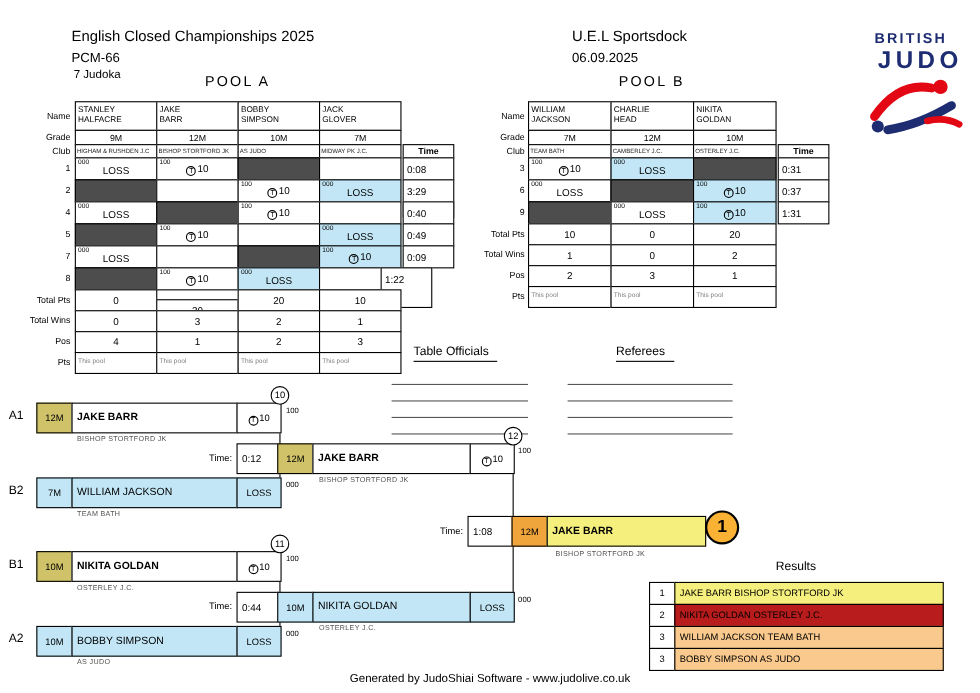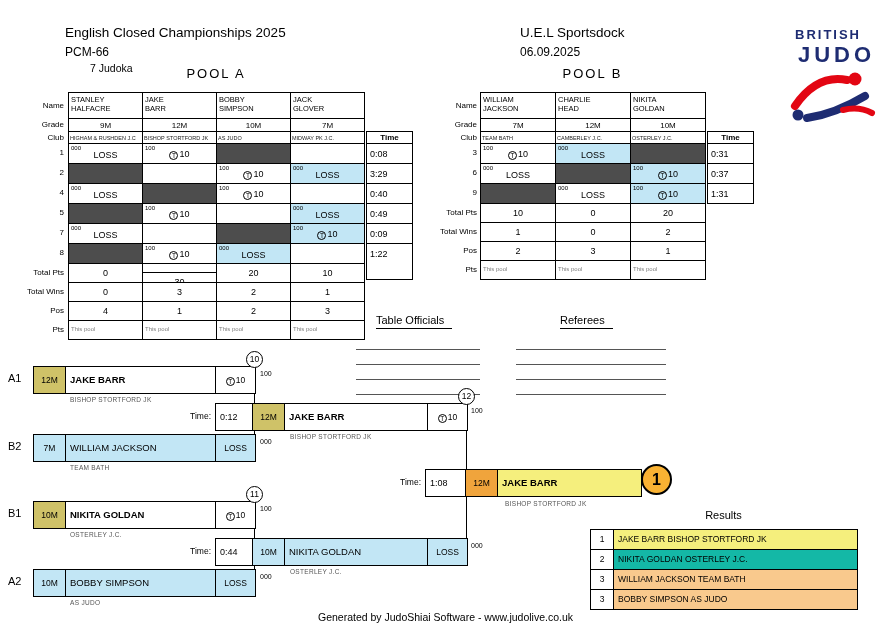--- a/index.html
+++ b/index.html
@@ -2,21 +2,21 @@
 <html style="--dark: #4d4d4d; --blue: #c2e6f5; --tan: #cfc268; --orange: #f0a43c; --yellow: #f5ef7d; --champ: #f9b233; --navy: #1e2c72; --red: #e30613;"><head>
 <meta charset="utf-8">
 <style>
   html,body{margin:0;padding:0;background:#fff;}
   #sheet{position:relative;width:891px;height:630px;background:#fff;overflow:hidden;
          font-family:"Liberation Sans",sans-serif;color:#000;}
   #sheet div{box-sizing:border-box;}
 
   .t13{position:absolute;font-size:13.5px;white-space:nowrap;}
   .t12{position:absolute;font-size:12px;white-space:nowrap;}
-  .t10{position:absolute;font-size:10.5px;white-space:nowrap;margin-left:23px;}
+  .t10{position:absolute;font-size:10.5px;white-space:nowrap;}
   .pool-title{position:absolute;font-size:13px;text-align:center;letter-spacing:2px;}
 
   .logo-b{position:absolute;font-size:13px;font-weight:bold;color:var(--navy,#1e2c72);letter-spacing:2px;}
   .logo-j{position:absolute;font-size:22px;font-weight:bold;color:var(--navy,#1e2c72);letter-spacing:4px;}
 
   
   .cell{position:absolute;border:1px solid #000;background:#fff;overflow:hidden;}
   .dark{background:var(--dark,#4d4d4d);}
   .blue{background:var(--blue,#c2e6f5);}
   .plab{position:absolute;font-size:8px;text-align:right;line-height:10px;white-space:nowrap;}
@@ -256,21 +256,21 @@
     <div class="cell dark" style="left: 68px; top: 243px; width: 75px; height: 21px; position: absolute;"></div>
     <div class="cell" style="left: 142px; top: 243px; width: 75px; height: 21px; position: absolute;">
       <span class="sup">100</span>
       <span class="res"><i class="wsym">T</i><span>10</span></span>
     </div>
     <div class="cell blue" style="left: 216px; top: 243px; width: 75px; height: 21px; position: absolute;">
       <span class="sup">000</span>
       <span class="res">LOSS</span>
     </div>
     <div class="cell" style="left: 290px; top: 243px; width: 75px; height: 21px; position: absolute;"></div>
-    <div class="cell ptm" style="left: 366px; top: 243px; width: 47px; height: 37px; position: absolute;">1:22</div>
+    <div class="cell ptm" style="left: 346px; top: 243px; width: 47px; height: 37px; position: absolute;">1:22</div>
     <div class="plab" style="left: -6px; top: 268px; width: 70px; height: 10px; position: absolute;">Total Pts</div>
     <div class="cell ptot" style="left: 68px; top: 263px; width: 75px; height: 20px; position: absolute;">0</div>
     <div class="cell ptot" style="left: 142px; top: 272px; width: 75px; height: 16px; position: absolute;">30</div>
     <div class="cell ptot" style="left: 216px; top: 263px; width: 75px; height: 20px; position: absolute;">20</div>
     <div class="cell ptot" style="left: 290px; top: 263px; width: 75px; height: 20px; position: absolute;">10</div>
     <div class="plab" style="left: -6px; top: 287px; width: 70px; height: 10px; position: absolute;">Total Wins</div>
     <div class="cell ptot" style="left: 68px; top: 282px; width: 75px; height: 20px; position: absolute;">0</div>
     <div class="cell ptot" style="left: 142px; top: 282px; width: 75px; height: 20px; position: absolute;">3</div>
     <div class="cell ptot" style="left: 216px; top: 282px; width: 75px; height: 20px; position: absolute;">2</div>
     <div class="cell ptot" style="left: 290px; top: 282px; width: 75px; height: 20px; position: absolute;">1</div>
@@ -351,18 +351,18 @@
     <div class="cell ptot" style="left: 480px; top: 241px; width: 76px; height: 20px; position: absolute;">2</div>
     <div class="cell ptot" style="left: 555px; top: 241px; width: 76px; height: 20px; position: absolute;">3</div>
     <div class="cell ptot" style="left: 630px; top: 241px; width: 76px; height: 20px; position: absolute;">1</div>
     <div class="plab" style="left: 407px; top: 265px; width: 70px; height: 10px; position: absolute;">Pts</div>
     <div class="cell ppts" style="left: 480px; top: 260px; width: 76px; height: 20px; position: absolute;">This pool</div>
     <div class="cell ppts" style="left: 555px; top: 260px; width: 76px; height: 20px; position: absolute;">This pool</div>
     <div class="cell ppts" style="left: 630px; top: 260px; width: 76px; height: 20px; position: absolute;">This pool</div>
     <div class="cell rnum" style="left: 590px; top: 529px; width: 24px; height: 21px; position: absolute;">1</div>
     <div class="cell rnm" style="left: 613px; top: 529px; width: 245px; height: 21px; position: absolute; background: rgb(245, 239, 125);">JAKE BARR BISHOP STORTFORD JK</div>
     <div class="cell rnum" style="left: 590px; top: 549px; width: 24px; height: 21px; position: absolute;">2</div>
-    <div class="cell rnm" style="left: 613px; top: 549px; width: 245px; height: 21px; position: absolute; background: #14b8a6;">NIKITA GOLDAN OSTERLEY J.C.</div>
+    <div class="cell rnm" style="left: 613px; top: 549px; width: 245px; height: 21px; position: absolute; background: #b91c1c;">NIKITA GOLDAN OSTERLEY J.C.</div>
     <div class="cell rnum" style="left: 590px; top: 569px; width: 24px; height: 21px; position: absolute;">3</div>
     <div class="cell rnm" style="left: 613px; top: 569px; width: 245px; height: 21px; position: absolute; background: rgb(249, 201, 141);">WILLIAM JACKSON TEAM BATH</div>
     <div class="cell rnum" style="left: 590px; top: 589px; width: 24px; height: 21px; position: absolute;">3</div>
     <div class="cell rnm" style="left: 613px; top: 589px; width: 245px; height: 21px; position: absolute; background: rgb(249, 201, 141);">BOBBY SIMPSON AS JUDO</div>
   </div>
 
 </body></html>

